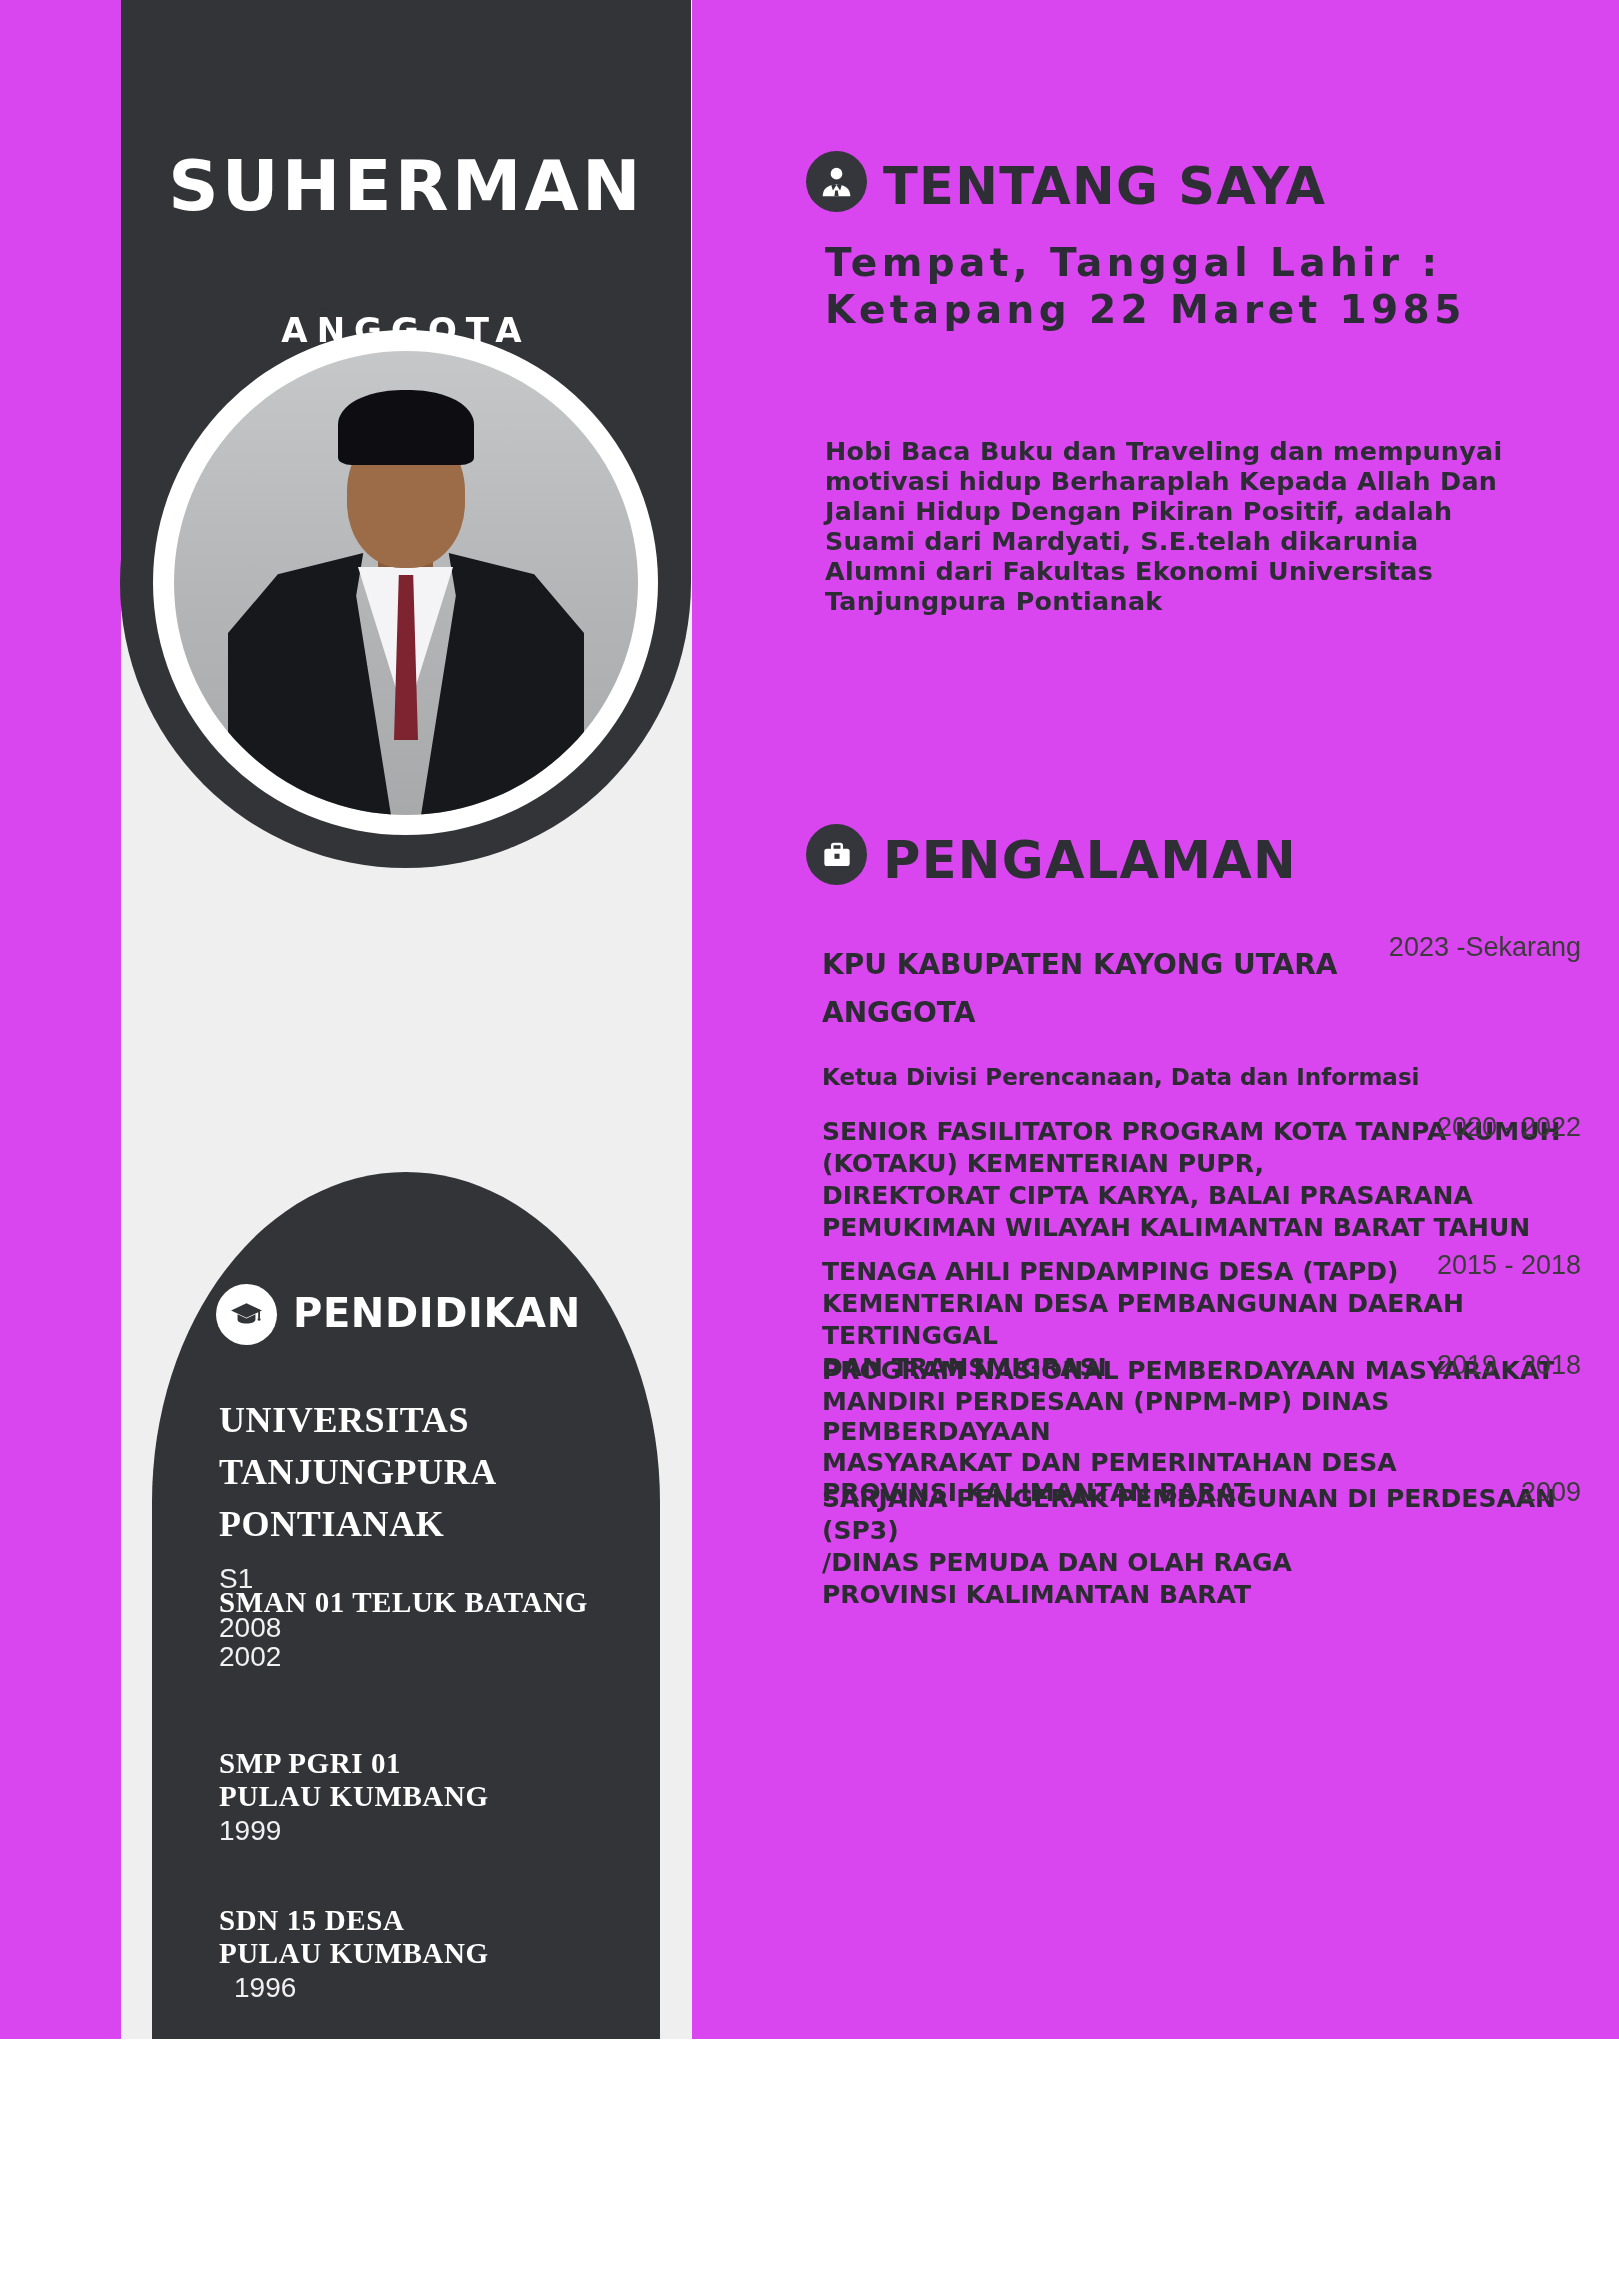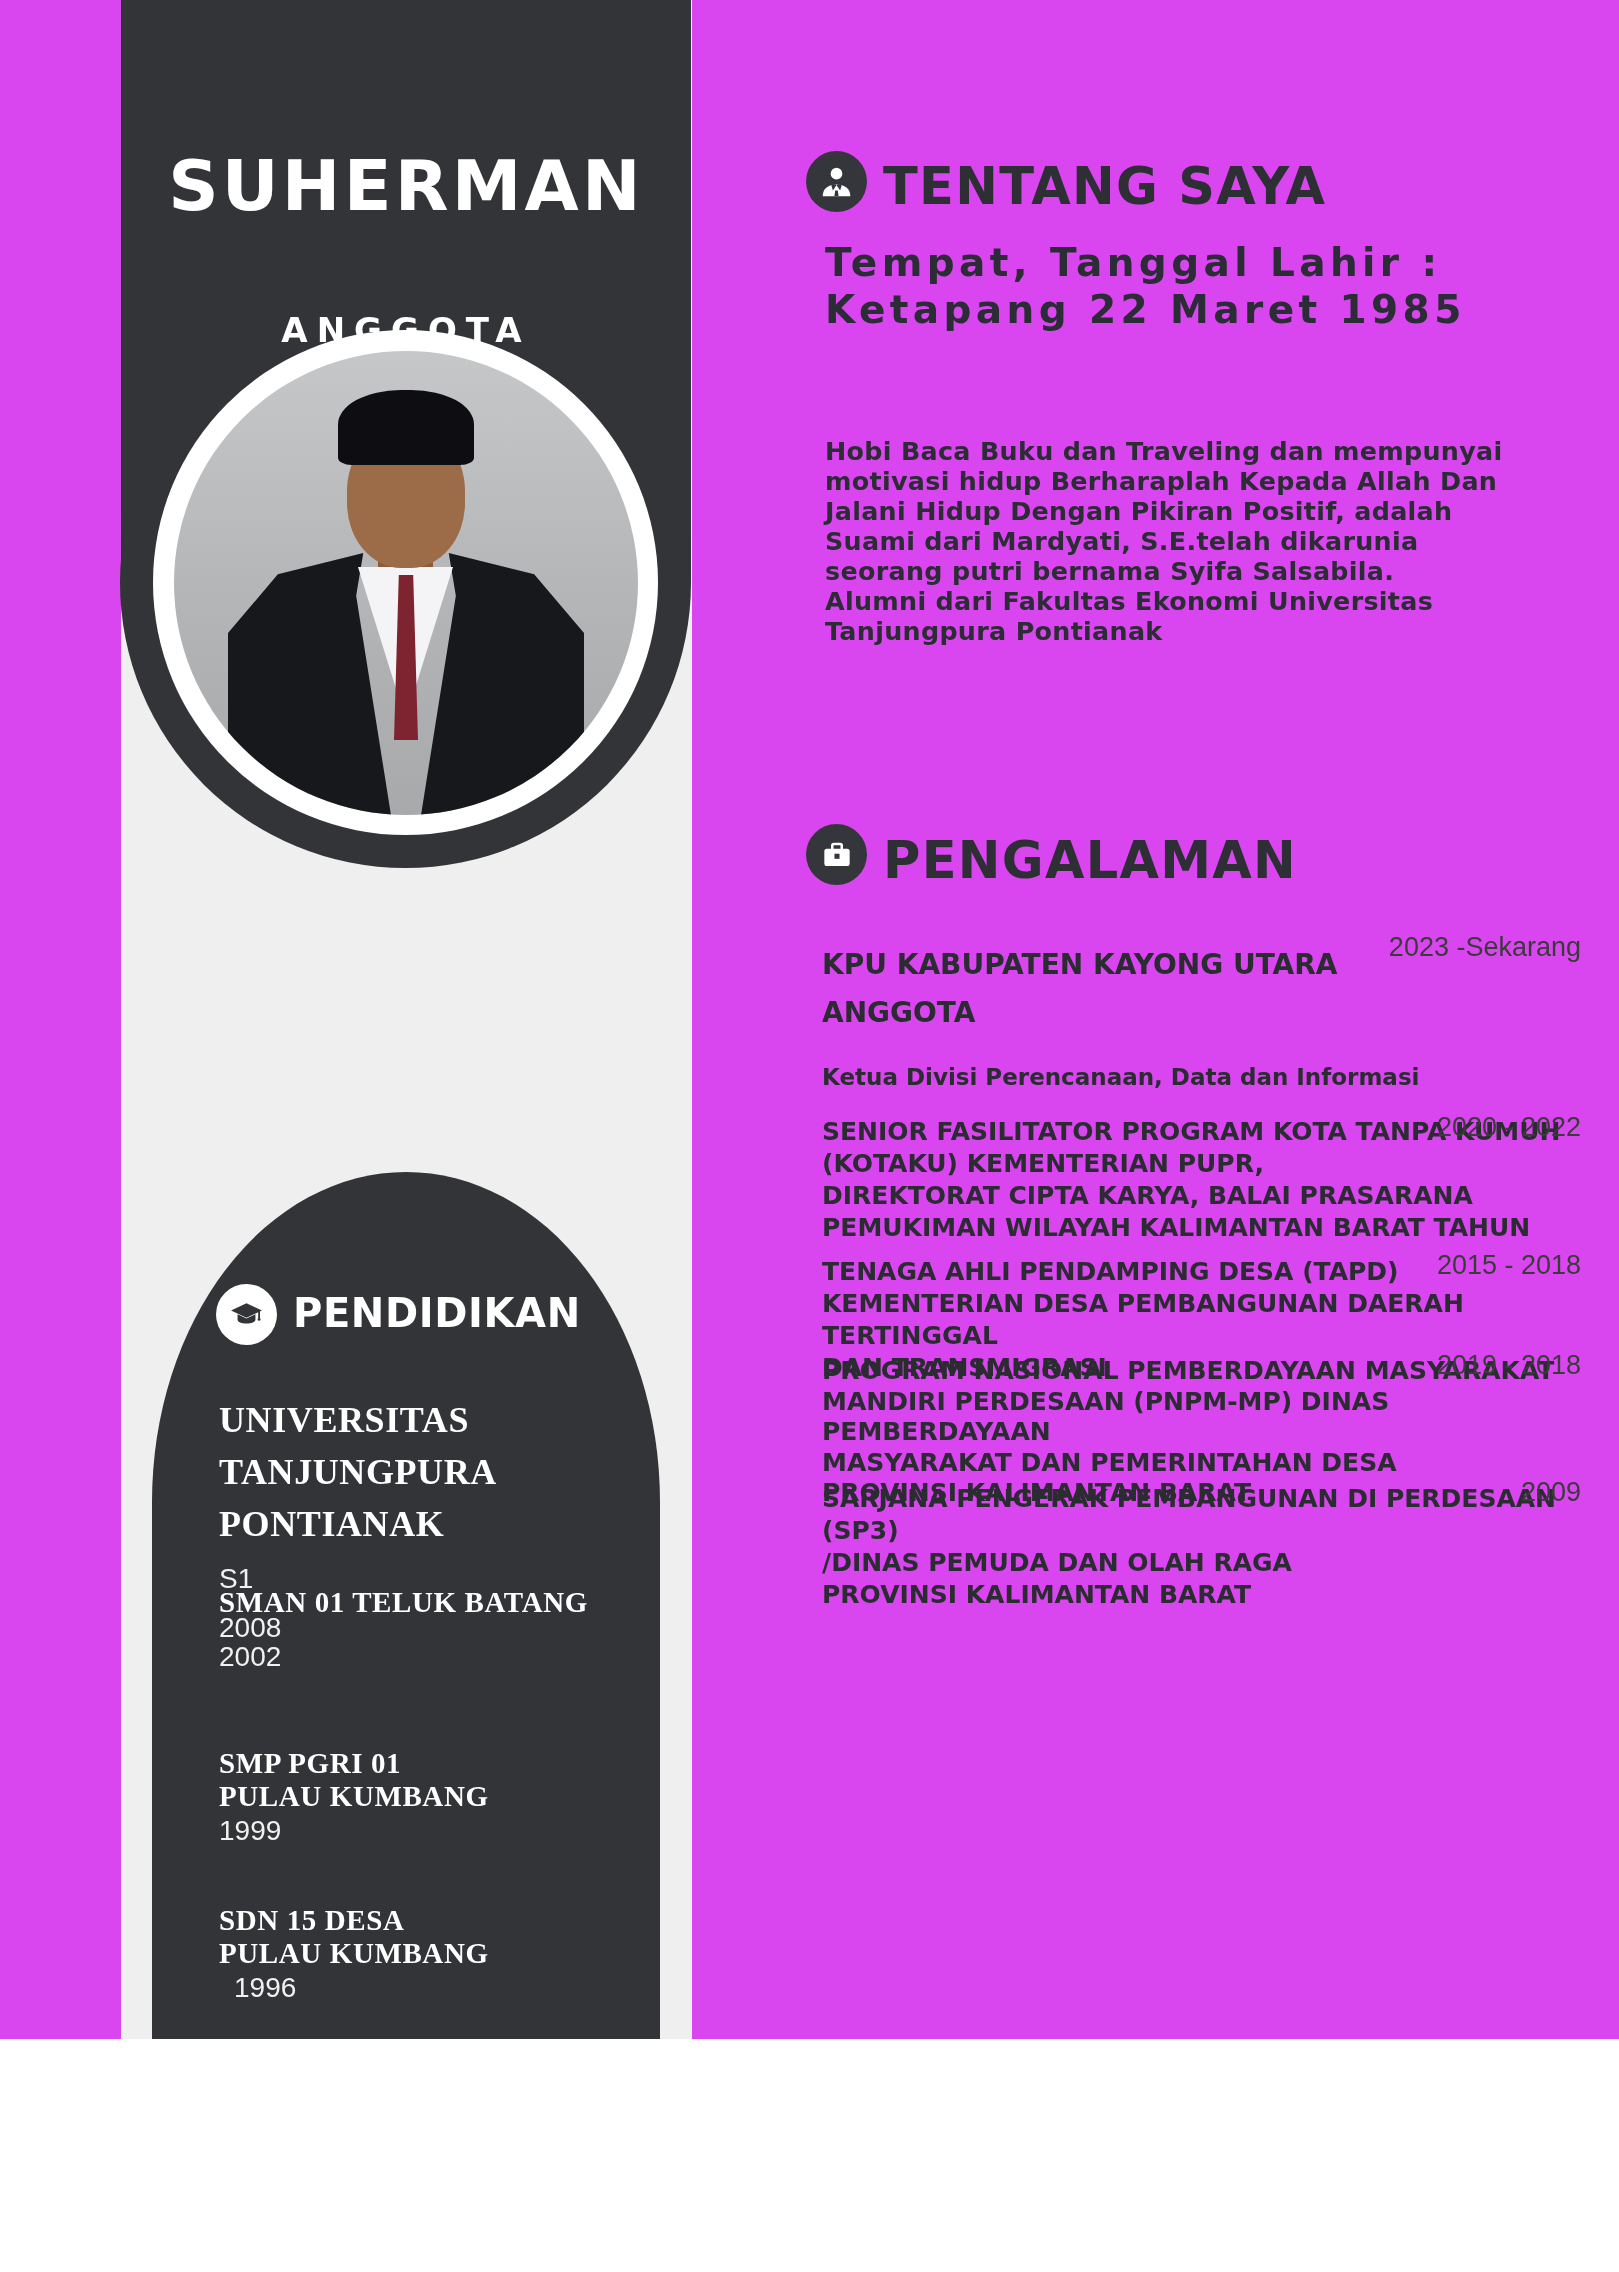--- a/index.html
+++ b/index.html
@@ -88,21 +88,20 @@
   <div class="abs sec-head" style="left:883px;top:157px;">TENTANG SAYA</div>
 
   <div class="abs birth" style="left:825px;top:240px;">Tempat, Tanggal Lahir :</div>
   <div class="abs birth" style="left:825px;top:287px;">Ketapang 22 Maret 1985</div>
 
   <div class="abs bio">
     <div>Hobi Baca Buku dan Traveling dan mempunyai</div>
     <div>motivasi hidup Berharaplah Kepada Allah Dan</div>
     <div>Jalani Hidup Dengan Pikiran Positif, adalah</div>
     <div>Suami dari  Mardyati, S.E.telah dikarunia</div>
-    <div>seorang putri bernama Syifa Salsabila.</div>
     <div>Alumni dari Fakultas Ekonomi Universitas</div>
     <div>Tanjungpura Pontianak</div>
   </div>
 
   <div class="abs sec-icon" style="left:806px;top:824px;">
     <svg width="38" height="38" viewBox="0 0 24 24">
       <rect x="4" y="8" width="16" height="11" rx="1.6" fill="#ffffff"></rect>
       <rect x="9" y="5" width="6" height="4" rx="1" fill="none" stroke="#ffffff" stroke-width="1.6"></rect>
       <rect x="10.4" y="11.2" width="3.2" height="3.2" fill="#35363c"></rect>
     </svg>

